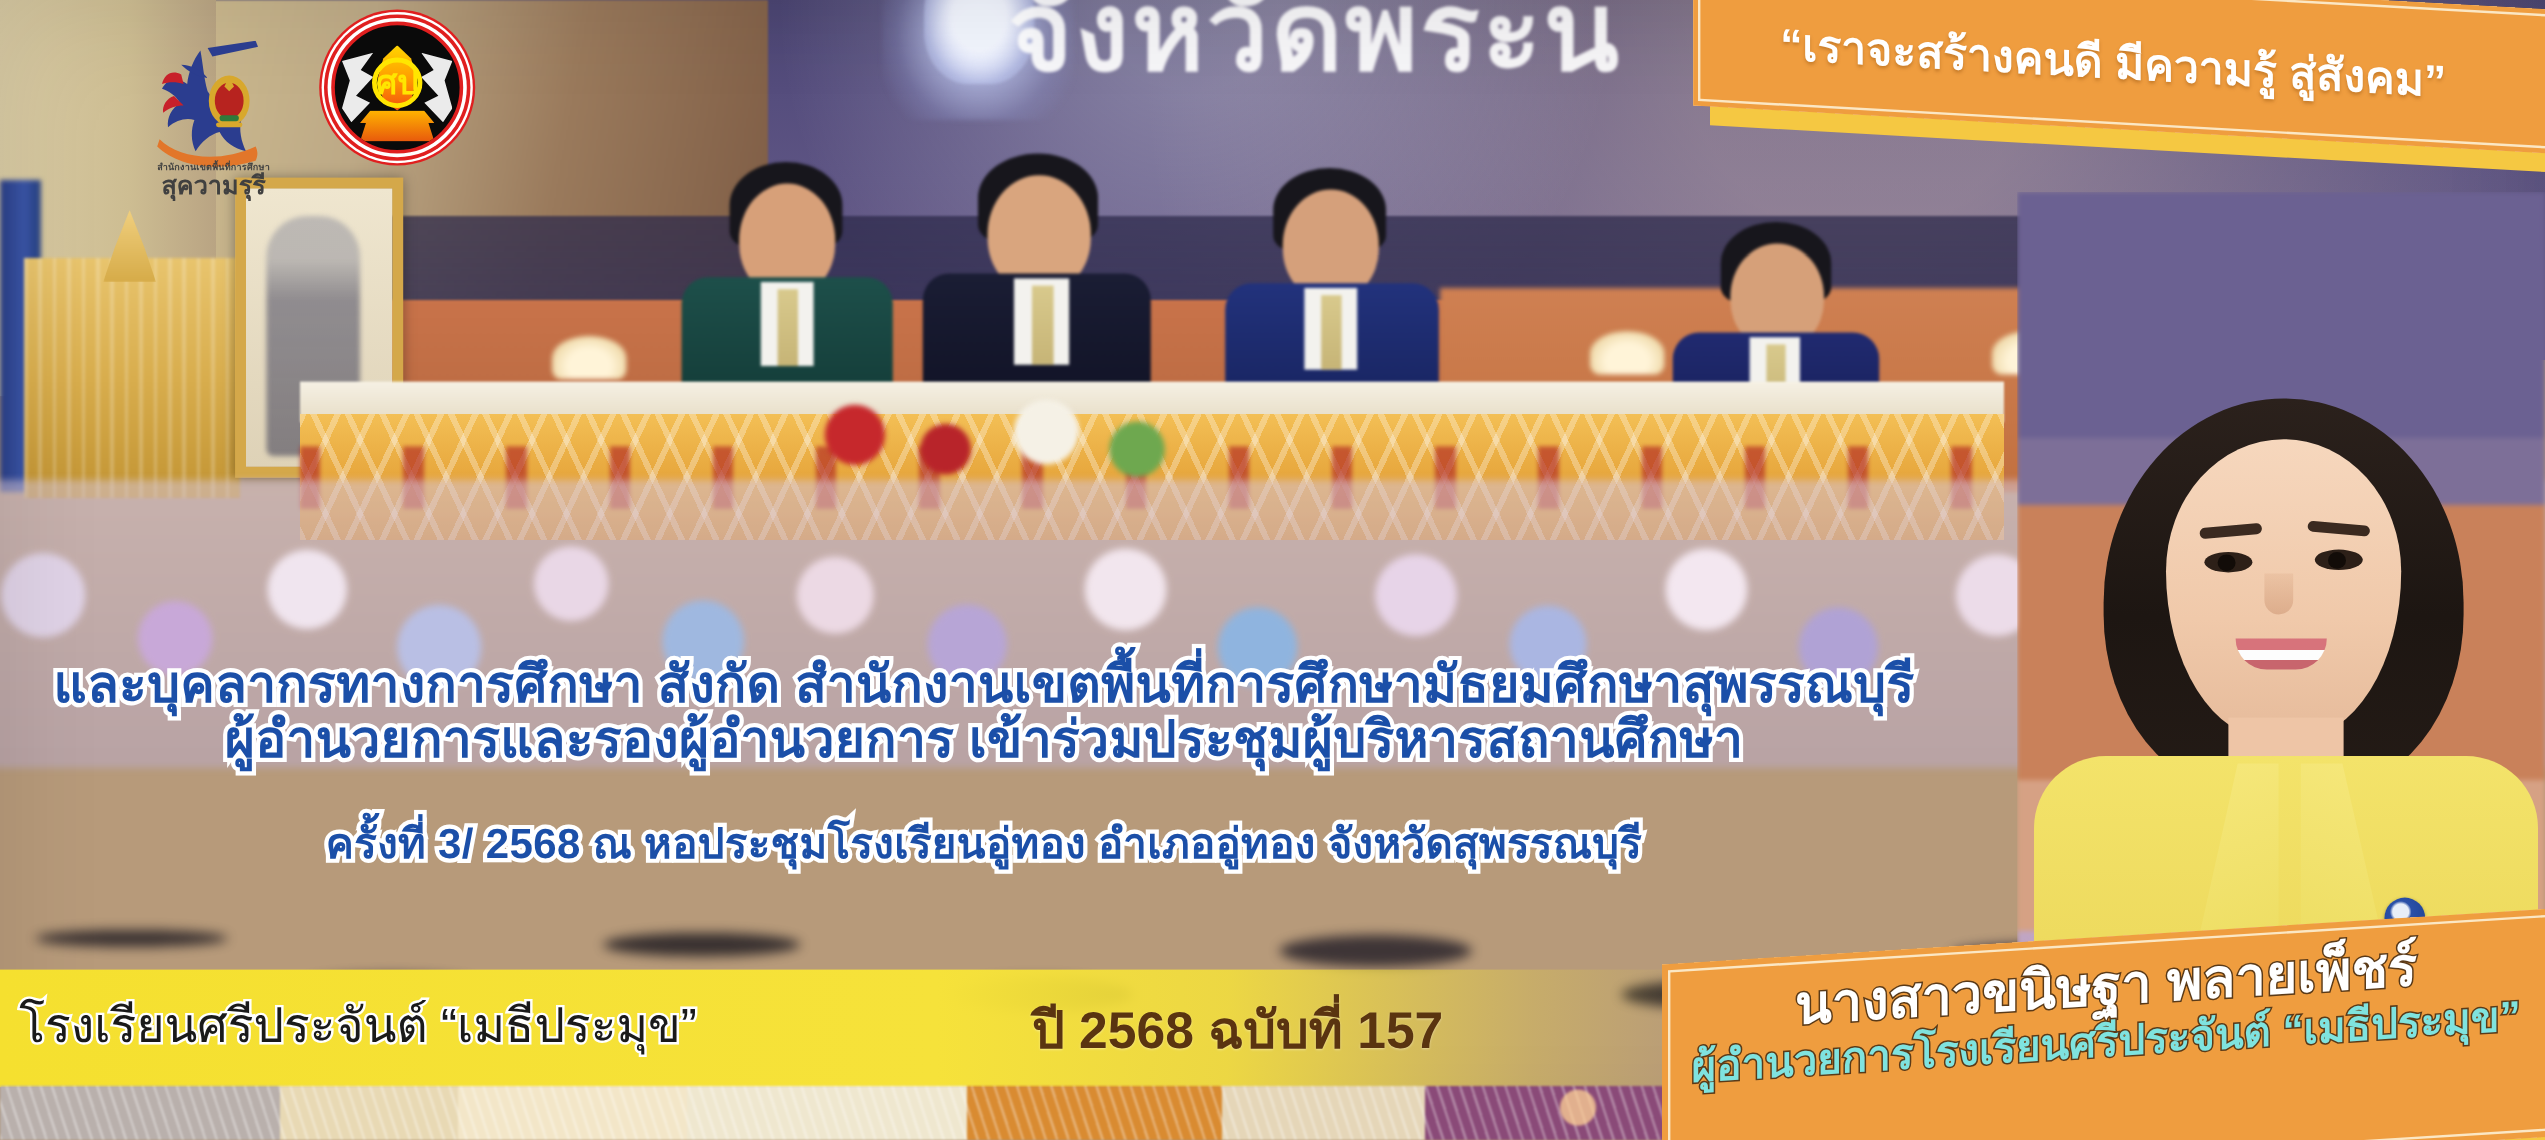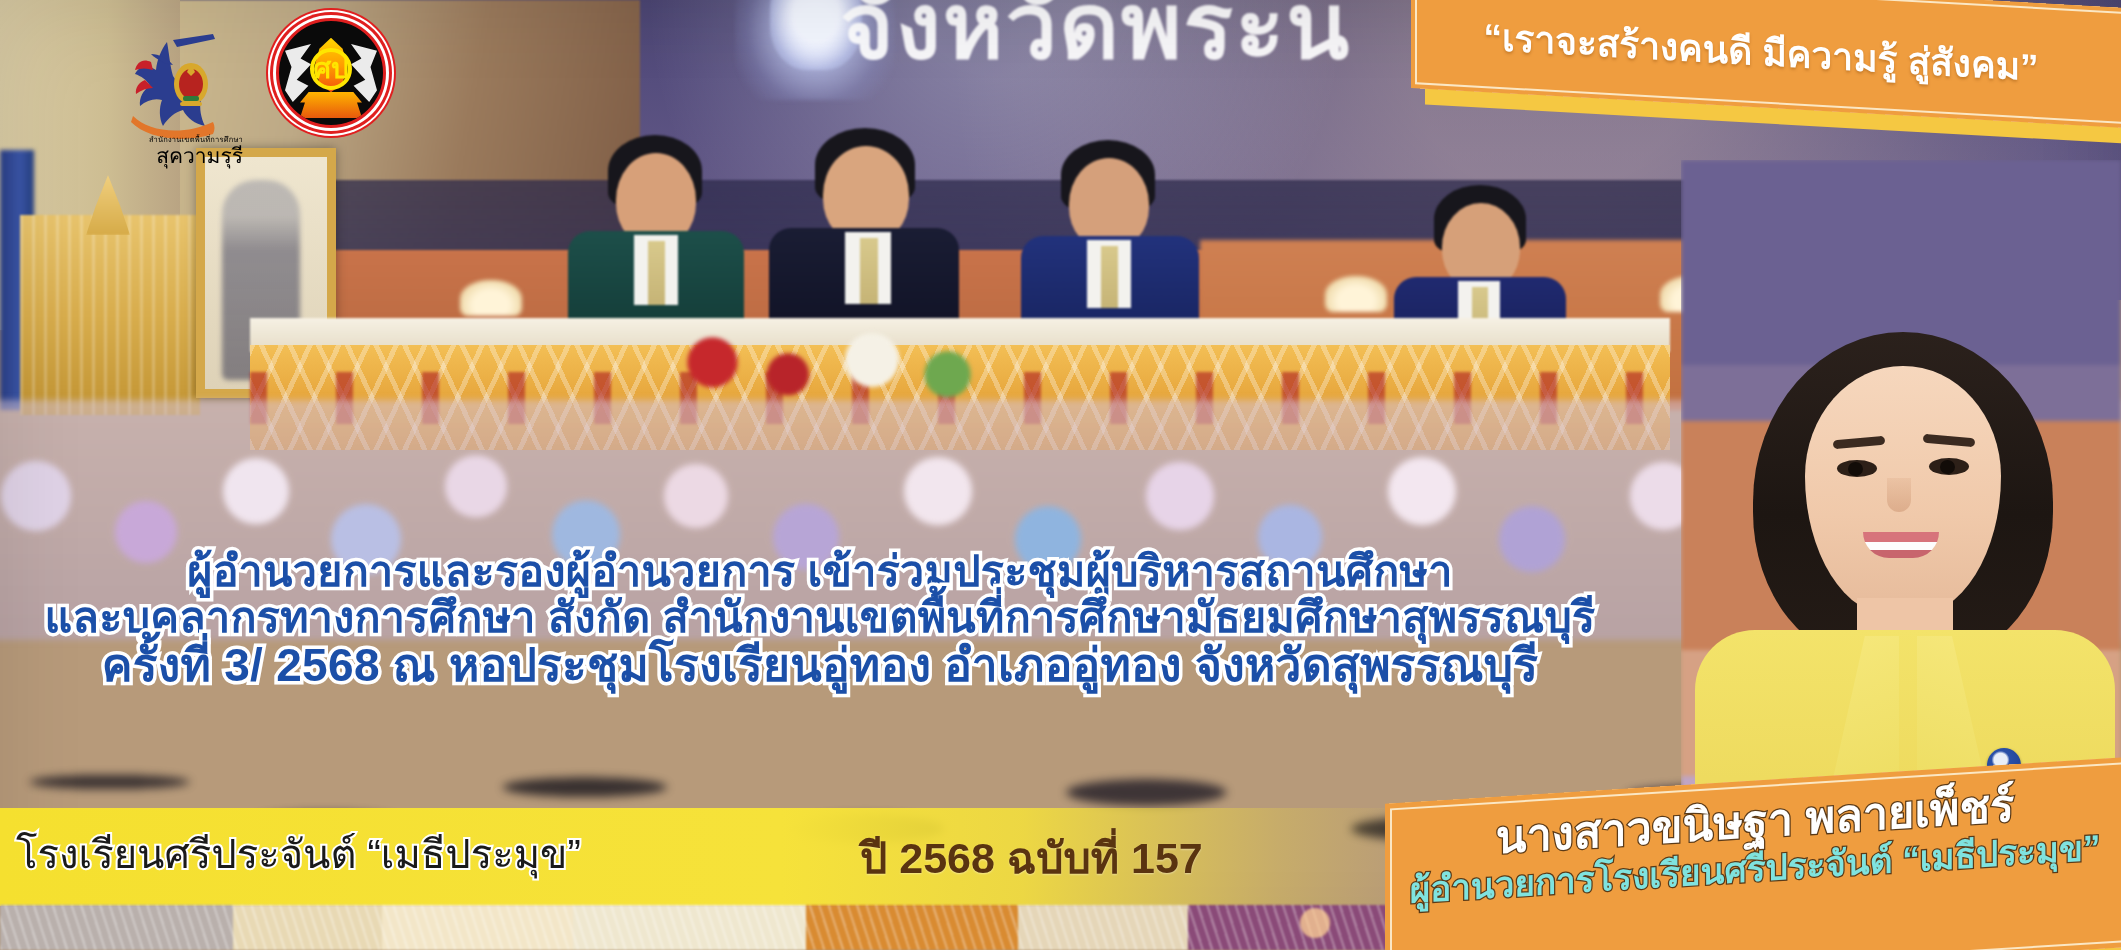--- a/index.html
+++ b/index.html
@@ -205,22 +205,22 @@
                       #c75b6a 66% 76%, #dd8a6a 76% 86%, #e7b07e 86% 100%);
     filter:blur(.8px);
   }
 
   
   .logo-spm{position:absolute;left:125px;top:28px;width:105px;height:150px;}
   .spm-warrior{
     position:absolute;left:2px;top:6px;width:100px;height:108px;
   }
   .spm-sub{
-    position:absolute;left:-12px;top:108px;width:130px;text-align:right;
-    color:#000000;font-weight:normal;line-height:1;
+    position:absolute;left:-12px;top:108px;width:130px;text-align:center;
+    color:#404040;font-weight:bold;line-height:1;
   }
   .spm-sub .tiny{display:block;font-size:7.5px;letter-spacing:.2px;}
   .spm-sub .big{display:block;font-size:21px;margin-top:1px;}
 
   .logo-seal{
     position:absolute;left:276px;top:18px;width:110px;height:110px;border-radius:50%;
     background:
       radial-gradient(circle at 50% 50%, #0a0a0a 0 44%, #0a0a0a 44%),
       #0a0a0a;
     border:3px solid #e01f1f;
@@ -340,21 +340,21 @@
     position:absolute;left:0;width:1640px;top:548px;text-align:center;
     line-height:1.08;
   }
   .headline .ln{
     display:block;
     font-size:43px;font-weight:bold;color:#1b4fa8;white-space:nowrap;
     -webkit-text-stroke:7px #ffffff;
     paint-order:stroke fill;
     letter-spacing:.3px;
   }
-  .headline .ln.big{font-size:46px;}
+  .headline .ln.big{font-size:35px;margin-top:44px;}
 
   
   .ybar{
     position:absolute;left:0;top:808px;width:1420px;height:98px;
     background:linear-gradient(90deg,#f5e02f 0%,#f6e23a 55%,rgba(246,226,58,.85) 72%,rgba(246,226,58,.25) 90%,rgba(246,226,58,0) 100%);
   }
   .school-name{
     position:absolute;left:16px;top:822px;
     font-size:40px;font-weight:normal;color:#1a1a1a;white-space:nowrap;
     -webkit-text-stroke:4px #ffffff;paint-order:stroke fill;
@@ -547,22 +547,22 @@
     <div class="c-blouse"></div>
     <div class="c-blouse-trim"></div>
     <div class="c-jacket"></div>
     <div class="c-lapel-l"></div>
     <div class="c-lapel-r"></div>
     <div class="c-badge1"></div>
     <div class="c-badge2"></div>
   </div>
 
   <div class="headline">
+    <span class="ln">และบุคลากรทางการศึกษา สังกัด สำนักงานเขตพื้นที่การศึกษามัธยมศึกษาสุพรรณบุรี</span>
     <span class="ln">ผู้อำนวยการและรองผู้อำนวยการ เข้าร่วมประชุมผู้บริหารสถานศึกษา</span>
-    <span class="ln">และบุคลากรทางการศึกษา สังกัด สำนักงานเขตพื้นที่การศึกษามัธยมศึกษาสุพรรณบุรี</span>
     <span class="ln big">ครั้งที่ 3/ 2568 ณ หอประชุมโรงเรียนอู่ทอง อำเภออู่ทอง จังหวัดสุพรรณบุรี</span>
   </div>
 
   <div class="ybar"></div>
   <div class="school-name">โรงเรียนศรีประจันต์ “เมธีประมุข”</div>
   <div class="issue">ปี 2568 ฉบับที่ 157</div>
   <div class="bokeh-strip"></div>
 
   <div class="name-wrap">
     <div class="name-shadow"></div>

